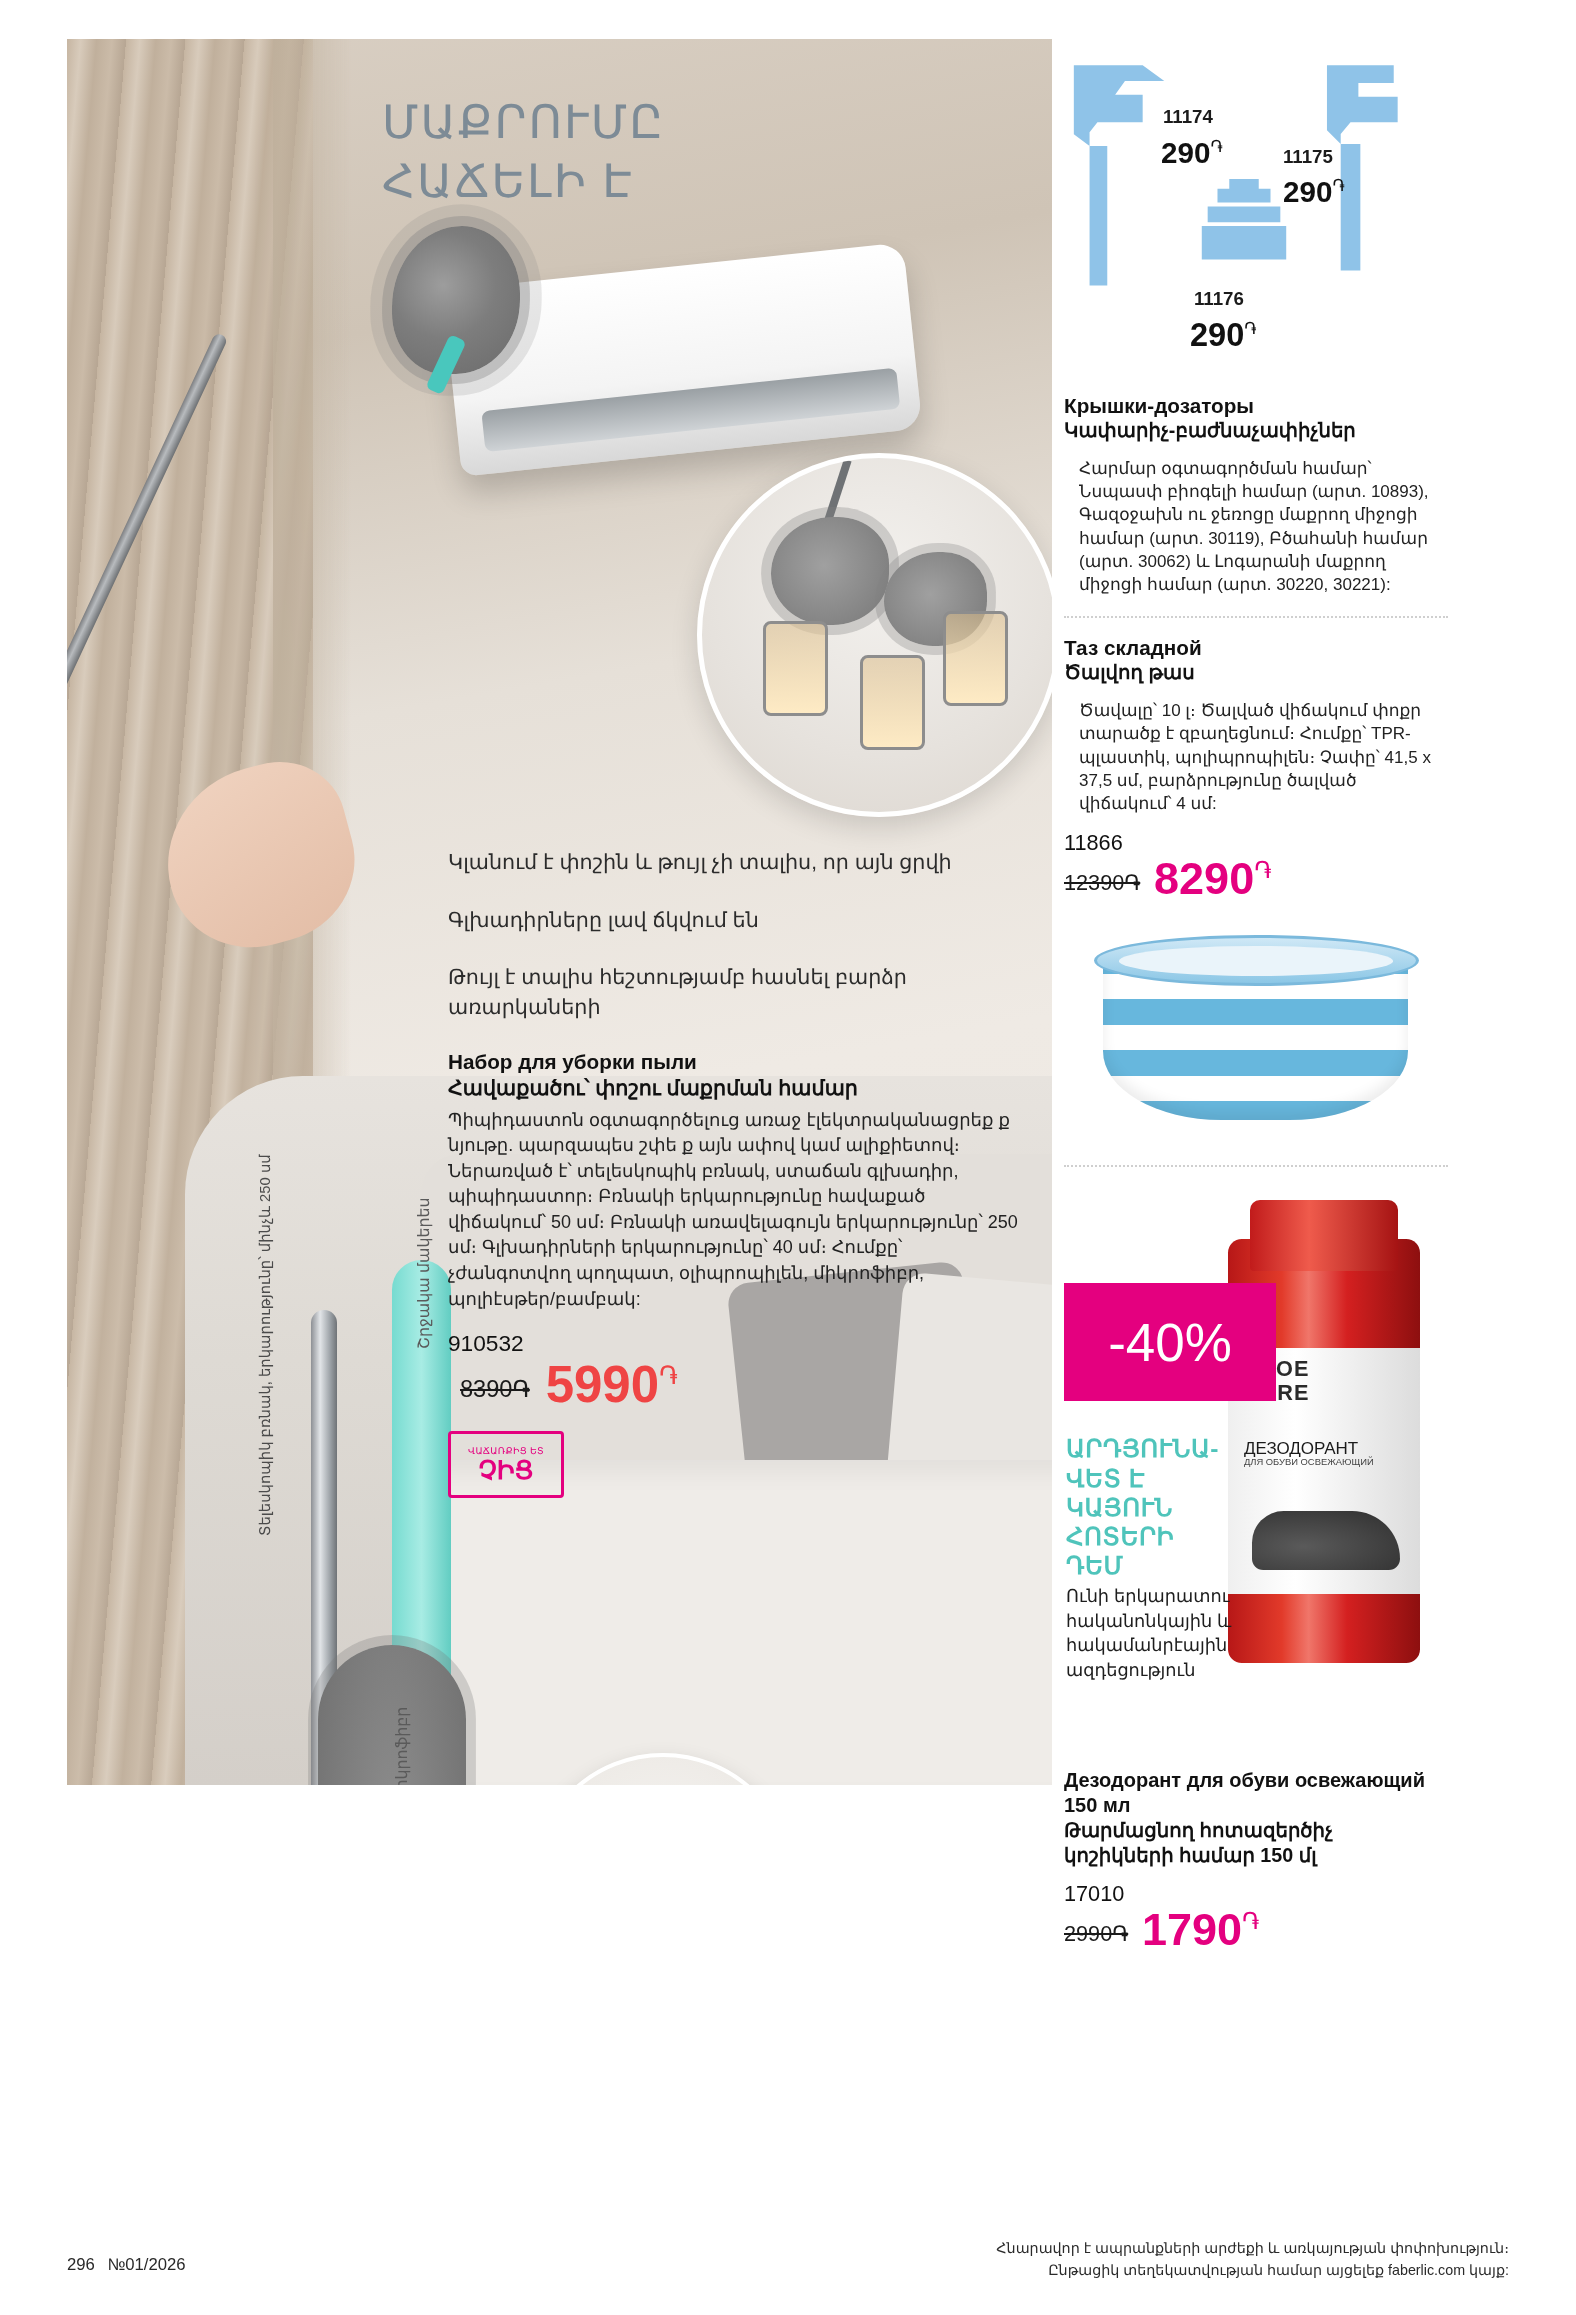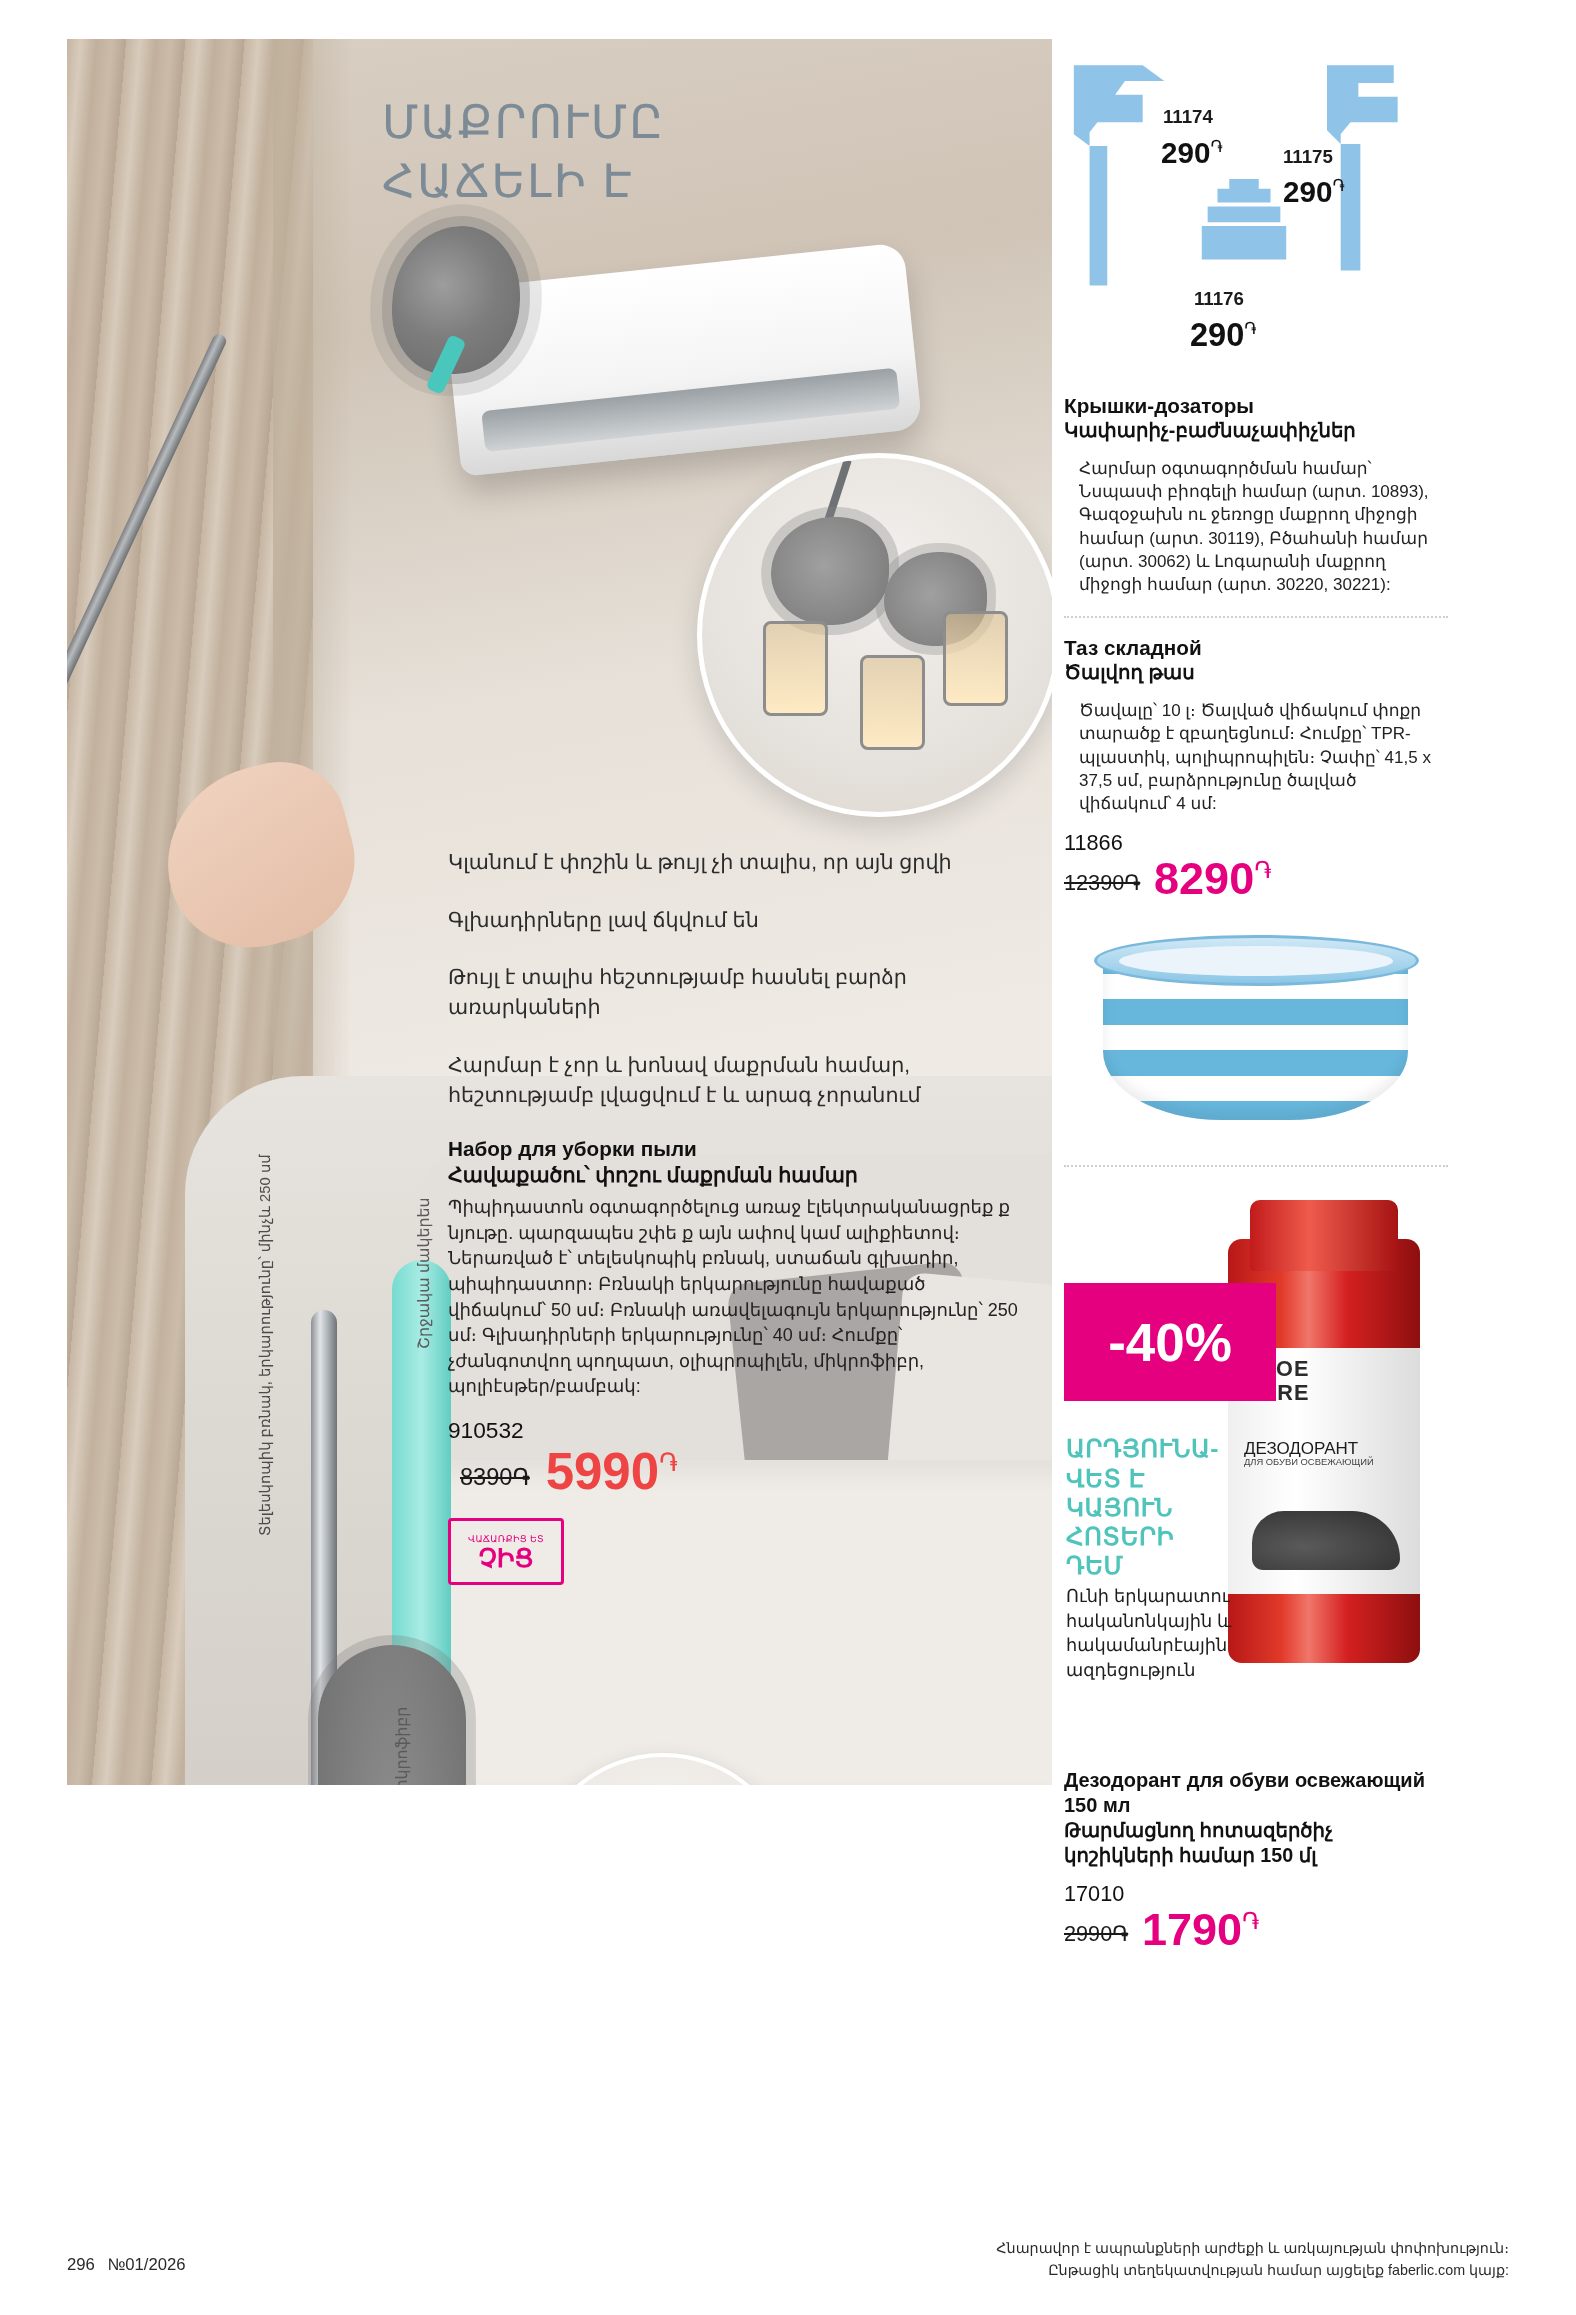--- a/index.html
+++ b/index.html
@@ -284,21 +284,21 @@
   .basin .rim-inner {
     position: absolute; left: 25.6px; top: 27.6px; width: 274px; height: 29.6px;
     border-radius: 50%; background: #eaf4fa;
   }
 
   
   .promo-wrap { position: relative; margin-top: 33px; height: 552px; }
   .promo-badge {
     position: absolute; left: 0; top: 83px; width: 212px; height: 118px;
     background: #e4007f; display: flex; align-items: center; justify-content: center;
-    color: #fff; font-size: 53px; font-weight: bold;
+    color: #fff; font-size: 53px; font-weight: normal;
   }
   .promo-text {
     position: absolute; left: 2px; top: 234px; width: 167px;
     color: #4fc4bb; font-size: 24.6px; font-weight: bold; line-height: 1.18;
     letter-spacing: 0.5px;
   }
   .promo-sub {
     position: absolute; left: 2px; top: 384px; width: 172px;
     font-size: 17.7px; line-height: 1.38; color: #1d1d1d;
   }
@@ -393,21 +393,20 @@
     <div class="d1"></div>
     <div class="d2"></div>
   </div>
 </div>
 
 <div class="center-col">
   <div class="bullets">
     <p>Կլանում է փոշին և թույլ չի տալիս, որ այն ցրվի</p>
     <p>Գլխադիրները լավ ճկվում են</p>
     <p>Թույլ է տալիս հեշտությամբ հասնել բարձր առարկաների</p>
-    <p>Հարմար է չոր և խոնավ մաքրման համար, հեշտությամբ լվացվում է և արագ չորանում</p>
   </div>
 
   <div class="prod-title-ru">Набор для уборки пыли</div>
   <div class="prod-title-hy">Հավաքածու՝ փոշու մաքրման համար</div>
   <p class="prod-desc">Պիպիդաստոն օգտագործելուց առաջ էլեկտրականացրեք ք նյութը. պարզապես շփե ք այն ափով կամ ալիքիետով։ Ներառված է՝ տելեսկոպիկ բռնակ, ստաճան գլխադիր, պիպիդաստոր։ Բռնակի երկարությունը հավաքած վիճակում՝ 50 սմ։ Բռնակի առավելագույն երկարությունը՝ 250 սմ։ Գլխադիրների երկարությունը՝ 40 սմ։ Հումքը՝ չժանգոտվող պողպատ, օլիպրոպիլեն, միկրոֆիբր, պոլիէսթեր/բամբակ:</p>
 
   <div class="art-no">910532</div>
   <div class="price-row">
     <span class="old-price">8390֏</span>
     <span class="new-price"><span>5990</span><span class="cur">֏</span></span>

